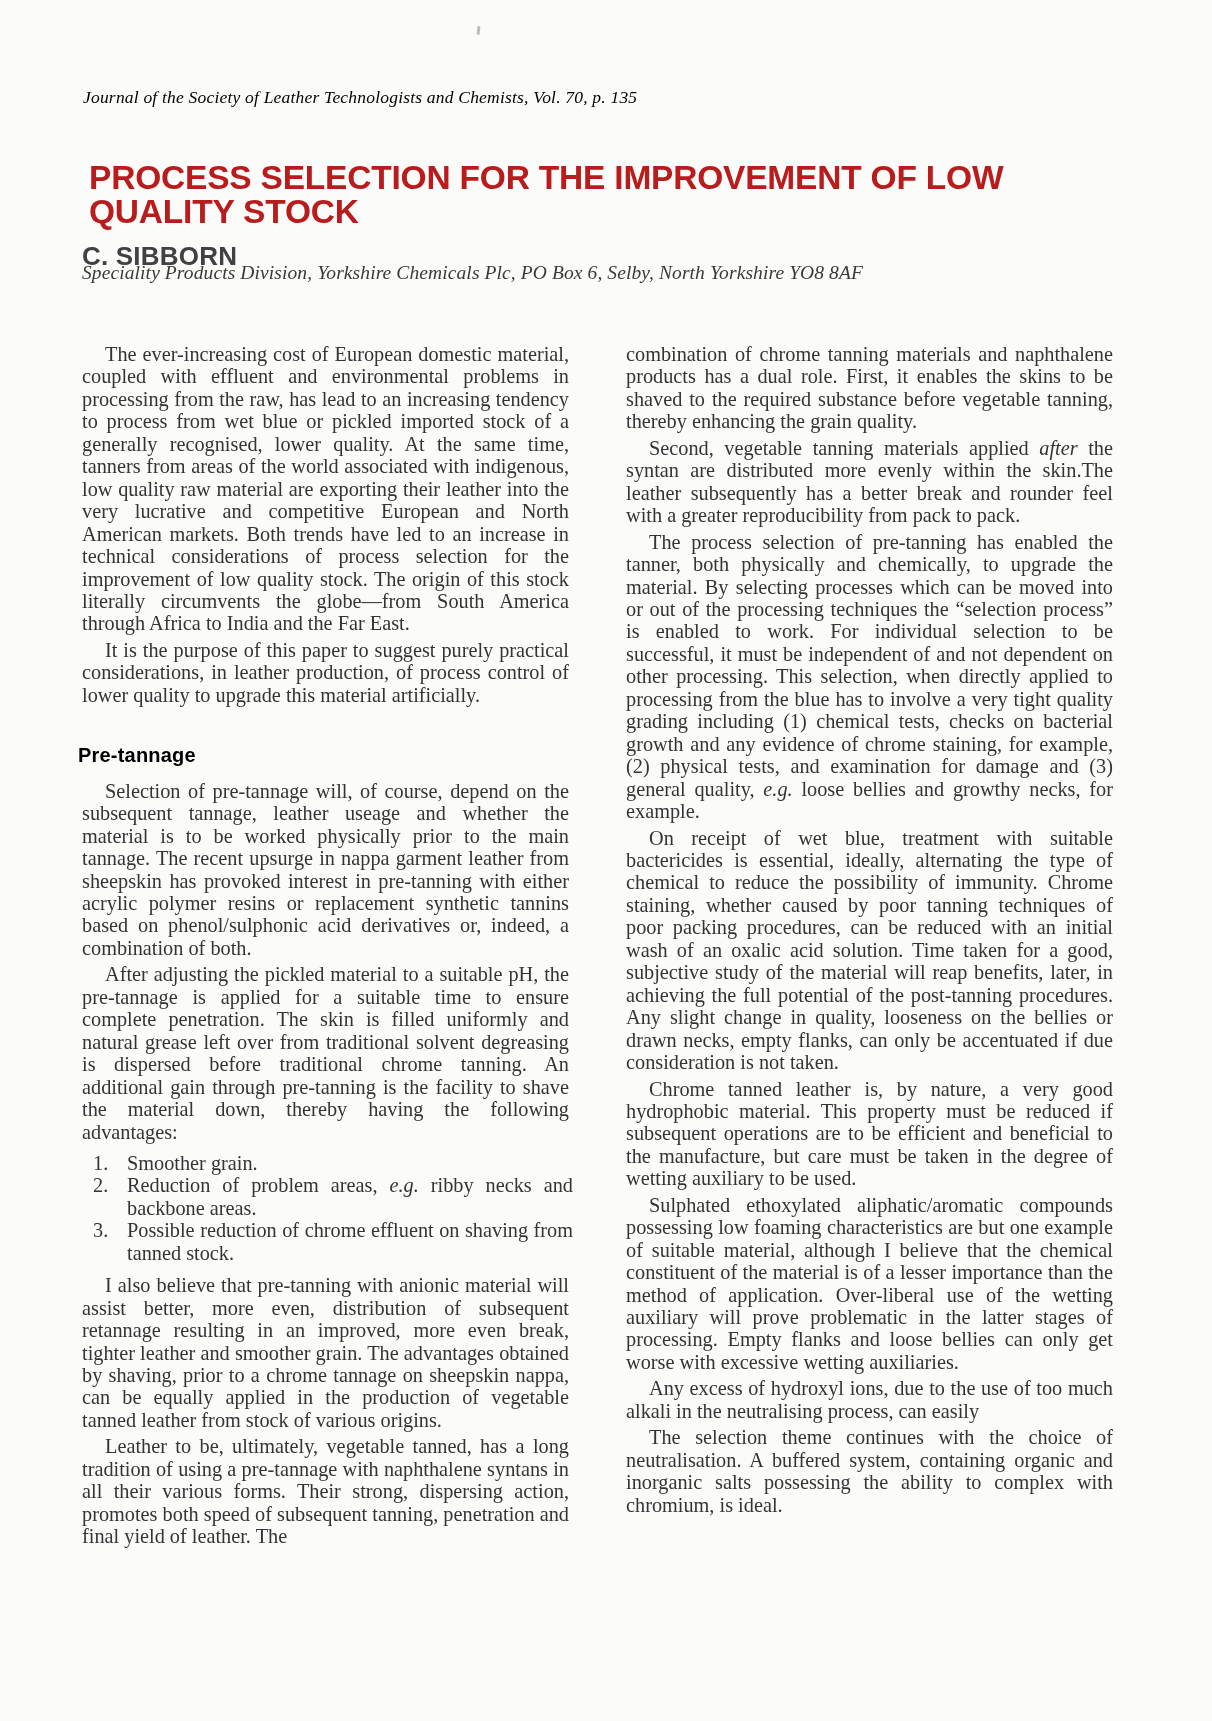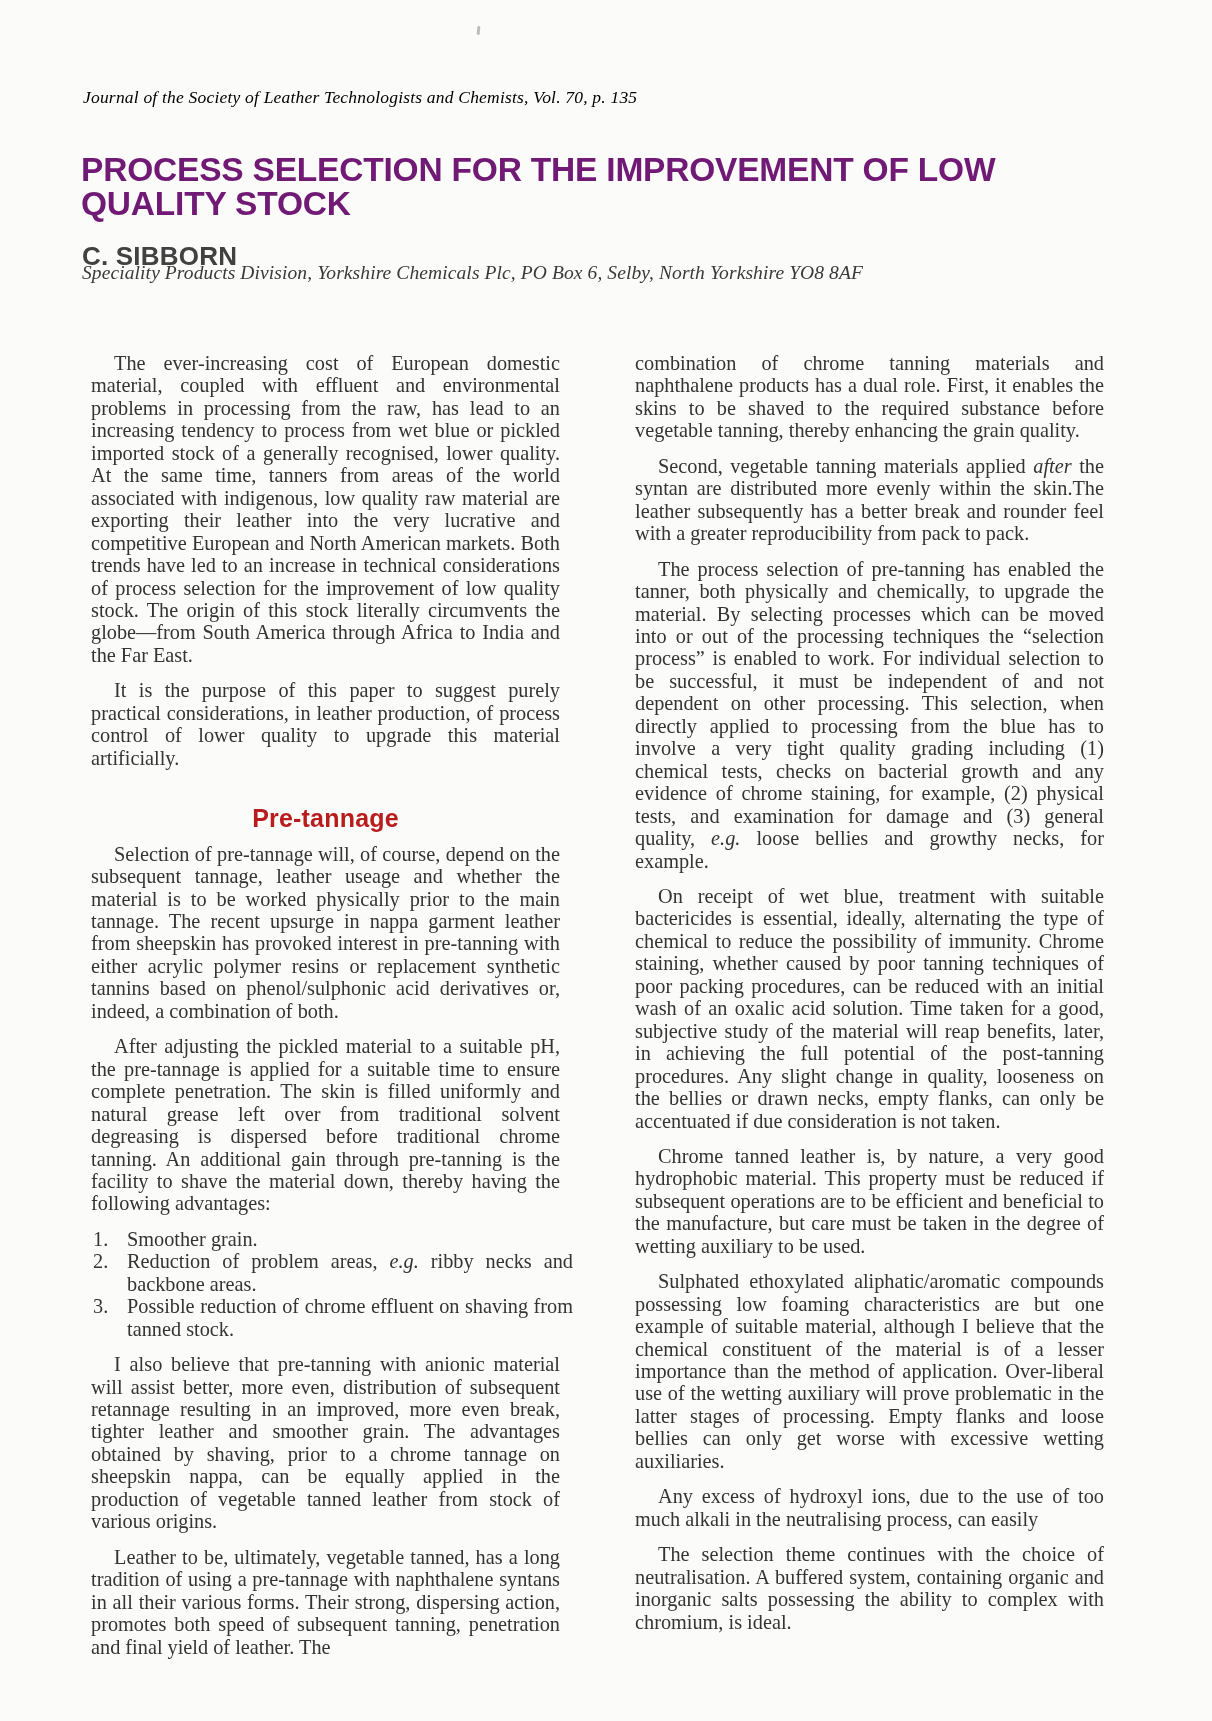--- a/index.html
+++ b/index.html
@@ -14,23 +14,23 @@
   .journal-line{
     position:absolute;left:83px;top:87px;
     font-style:italic;font-size:17.5px;color:#000000;
     letter-spacing:.2px;white-space:nowrap;
   }
   .scan-artifact{
     position:absolute;left:477px;top:26px;width:3px;height:9px;
     background:#bcbcba;border-radius:2px;transform:rotate(6deg);
   }
   .title{
-    position:absolute;left:81px;top:153px;margin:0;
+    position:absolute;left:81px;top:153px;margin:8px;
     font-family:"Liberation Sans",sans-serif;font-weight:700;
-    font-size:33.5px;line-height:33.5px;color:#701a75;
+    font-size:33.5px;line-height:33.5px;color:#b91c1c;
     letter-spacing:-.2px;
   }
   .title-line{display:block;}
   .author{
     position:absolute;left:82px;top:241px;
     font-family:"Liberation Sans",sans-serif;font-weight:700;
     font-size:26px;color:#414141;letter-spacing:.2px;
   }
   .affiliation{
     position:absolute;left:82px;top:262px;
@@ -39,27 +39,27 @@
   }
   .columns{
     position:absolute;left:78px;top:339px;width:1039px;
     display:flex;gap:49px;
   }
   .column{
     width:495px;
     font-size:20.3px;line-height:22.45px;
     text-align:justify;color:#343434;
   }
-  .para{margin:13px;}
+  .para{margin:4px;}
   .para.indent{text-indent:23px;}
   .it{font-style:italic;}
   .section-heading{
     font-family:"Liberation Sans",sans-serif;font-weight:700;
-    font-size:25px;color:#b91c1c;
-    margin:38px 0 13px 0;text-align:center;letter-spacing:.2px;
+    font-size:20px;color:#000000;
+    margin:38px 0 13px 0;text-align:left;letter-spacing:.2px;
   }
   .num-list{margin:9px 0 10px 0;}
   .list-item{display:flex;}
   .num{flex:0 0 40px;padding-left:15px;box-sizing:border-box;}
   .li-text{flex:1;margin-left:9px;}
   .page-number{
     position:absolute;left:78px;top:1628px;width:1039px;
     text-align:center;font-size:20px;color:#333;
   }
 </style>

